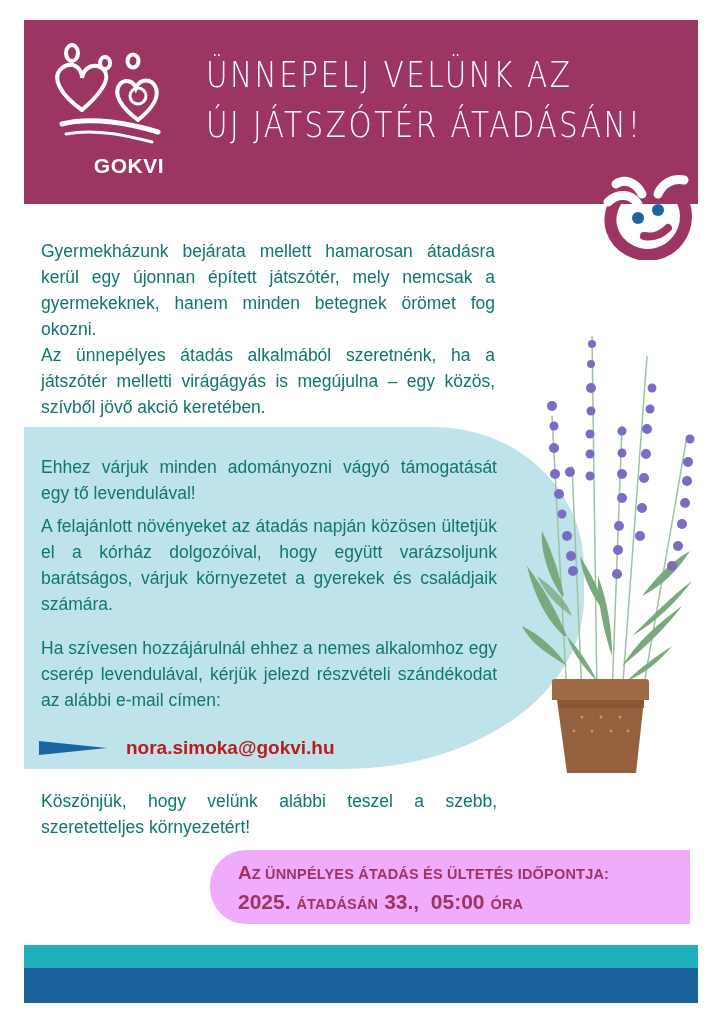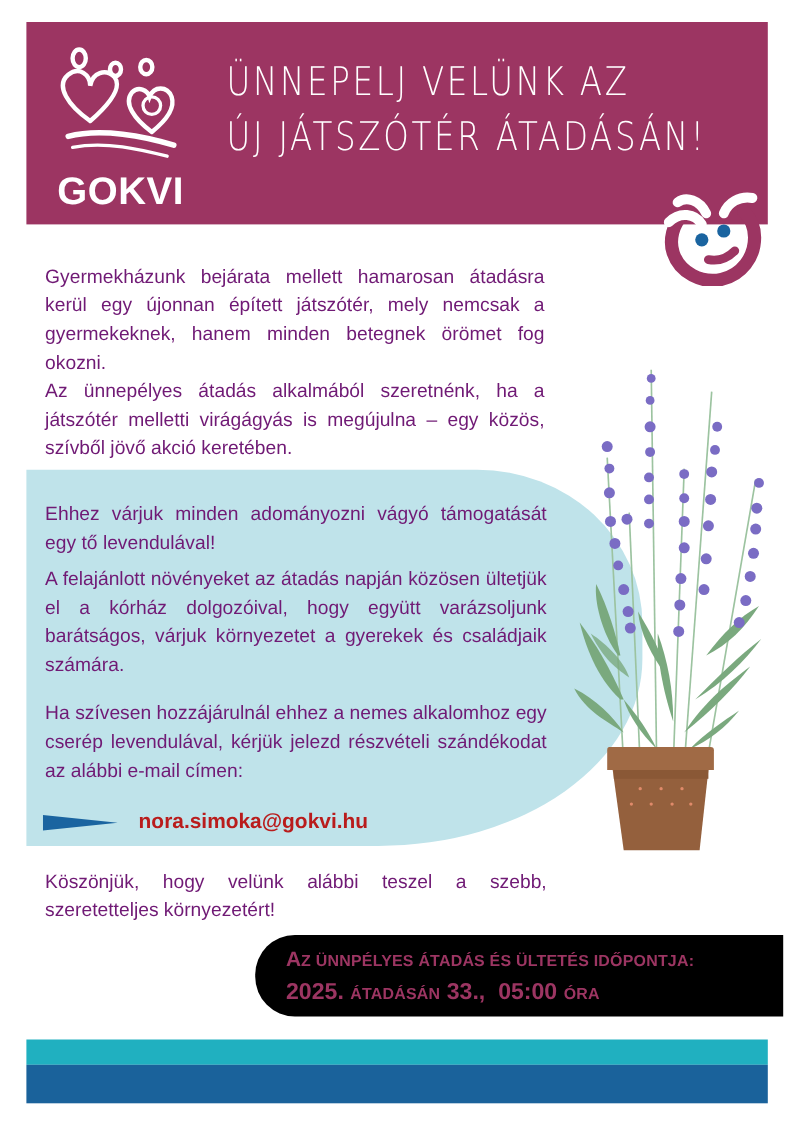--- a/index.html
+++ b/index.html
@@ -1,40 +1,40 @@
 <!DOCTYPE html>
 <html><head>
 <meta charset="utf-8">
 <style>
   * { box-sizing: border-box; margin: 0; padding: 0; }
   html, body { width: 722px; height: 1024px; background: #ffffff; overflow: hidden; }
   body { position: relative; font-family: "Liberation Sans", "DejaVu Sans", sans-serif; color: #3a3a3a; }
 
   .header { position: absolute; left: 24px; top: 20px; width: 674px; height: 184px; background: #9c3562; }
   .logo { position: absolute; left: 28px; top: 18px; width: 112px; height: 150px; }
-  .logo-text { position: absolute; left: 0; top: 116px; width: 112px; text-align: center; color: #fff; font-weight: 700; font-size: 35px; letter-spacing: 0.5px; }
+  .logo-text { position: absolute; left: 0; top: 116px; width: 112px; text-align: right; color: #fff; font-weight: 700; font-size: 21px; letter-spacing: 0.5px; }
   .title { position: absolute; left: 182px; top: 30px; color: #fff; font-family: "DejaVu Sans", sans-serif; font-weight: 300; font-size: 36px; line-height: 50px; letter-spacing: 3px; transform: scaleX(0.82); transform-origin: left top; white-space: nowrap; }
   .title span { display: block; }
 
   .mascot { position: absolute; left: 598px; top: 164px; width: 96px; height: 96px; }
 
-  .para { position: absolute; font-size: 17.5px; line-height: 26px; color: #701a75; text-align: justify; text-align-last: left; }
+  .para { position: absolute; font-size: 17.5px; line-height: 26px; color: #0f766e; text-align: justify; text-align-last: left; }
   .p1 { left: 41px; top: 238px; width: 454px; }
 
   .bluebox { position: absolute; left: 24px; top: 427px; width: 560px; height: 342px; background: #bfe3ea; border-top-right-radius: 150px 140px; border-bottom-right-radius: 240px 170px; }
   .p2 { left: 41px; top: 438px; width: 456px; margin-top: 16px; }
   .p3 { left: 41px; top: 513px; width: 456px; }
   .p4 { left: 41px; top: 635px; width: 456px; }
   .email-row { position: absolute; left: 39px; top: 735px; height: 26px; display: flex; align-items: center; }
   .arrow { width: 68px; height: 16px; margin-right: 19px; }
   .email { color: #b91c1c; font-weight: 700; font-size: 19px; text-decoration: none; }
 
   .p5 { left: 41px; top: 788px; width: 456px; }
 
-  .datebox { position: absolute; left: 232px; top: 850px; width: 480px; height: 74px; background: #000000; border-top-left-radius: 36px; border-bottom-left-radius: 36px; }
+  .datebox { position: absolute; left: 210px; top: 850px; width: 480px; height: 74px; background: #f0abfc; border-top-left-radius: 36px; border-bottom-left-radius: 36px; }
   .date1, .date2 { position: absolute; left: 28px; color: #9c3562; font-weight: 700; white-space: nowrap; }
   .date1 { top: 12px; font-size: 19px; }
   .date2 { top: 40px; font-size: 21px; }
   .sc { font-size: 14.5px; letter-spacing: 0.2px; }
 
   .stripe-teal { position: absolute; left: 24px; top: 945px; width: 674px; height: 23px; background: #20b0c0; }
   .stripe-navy { position: absolute; left: 24px; top: 968px; width: 674px; height: 35px; background: #1a629b; }
 
   .plant { position: absolute; left: 512px; top: 336px; width: 200px; height: 440px; }
 </style>

